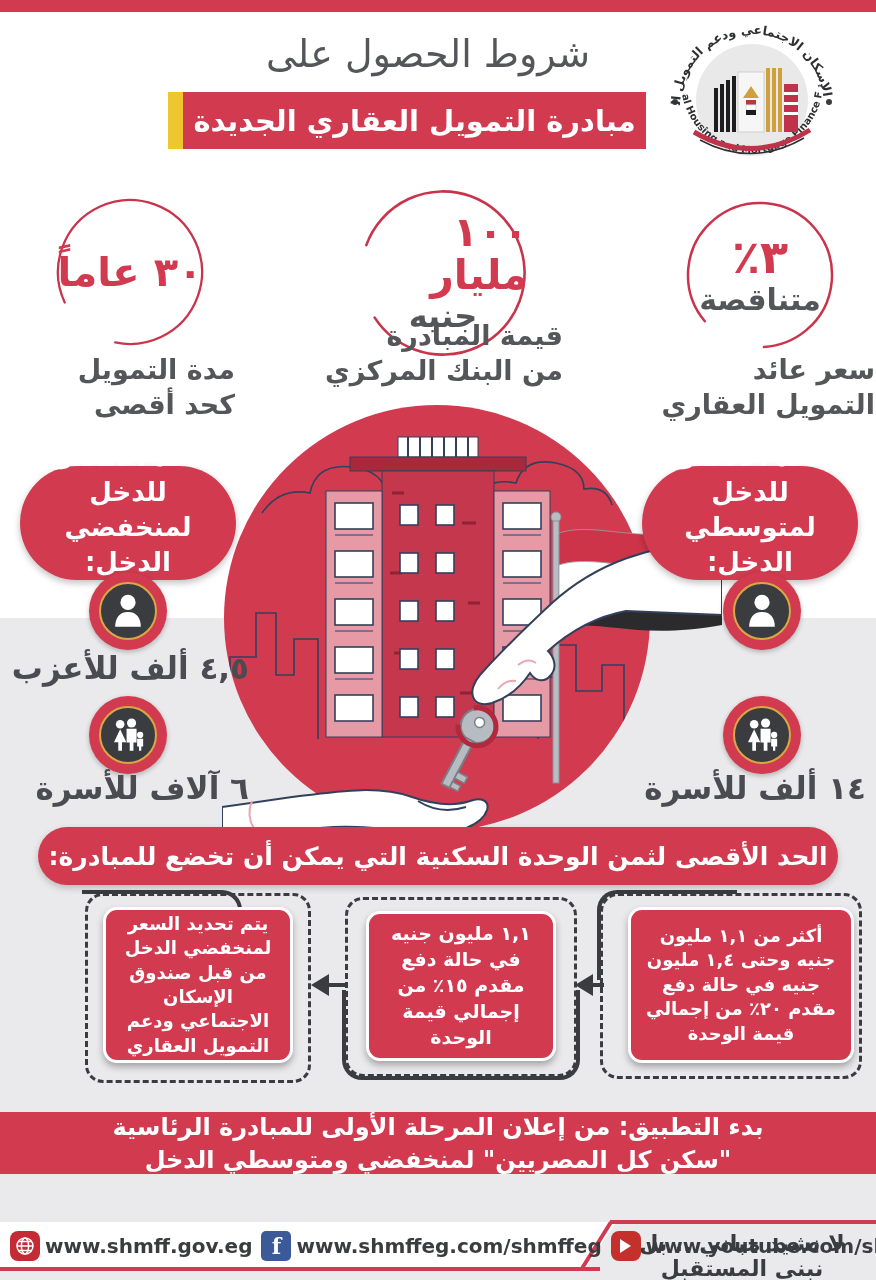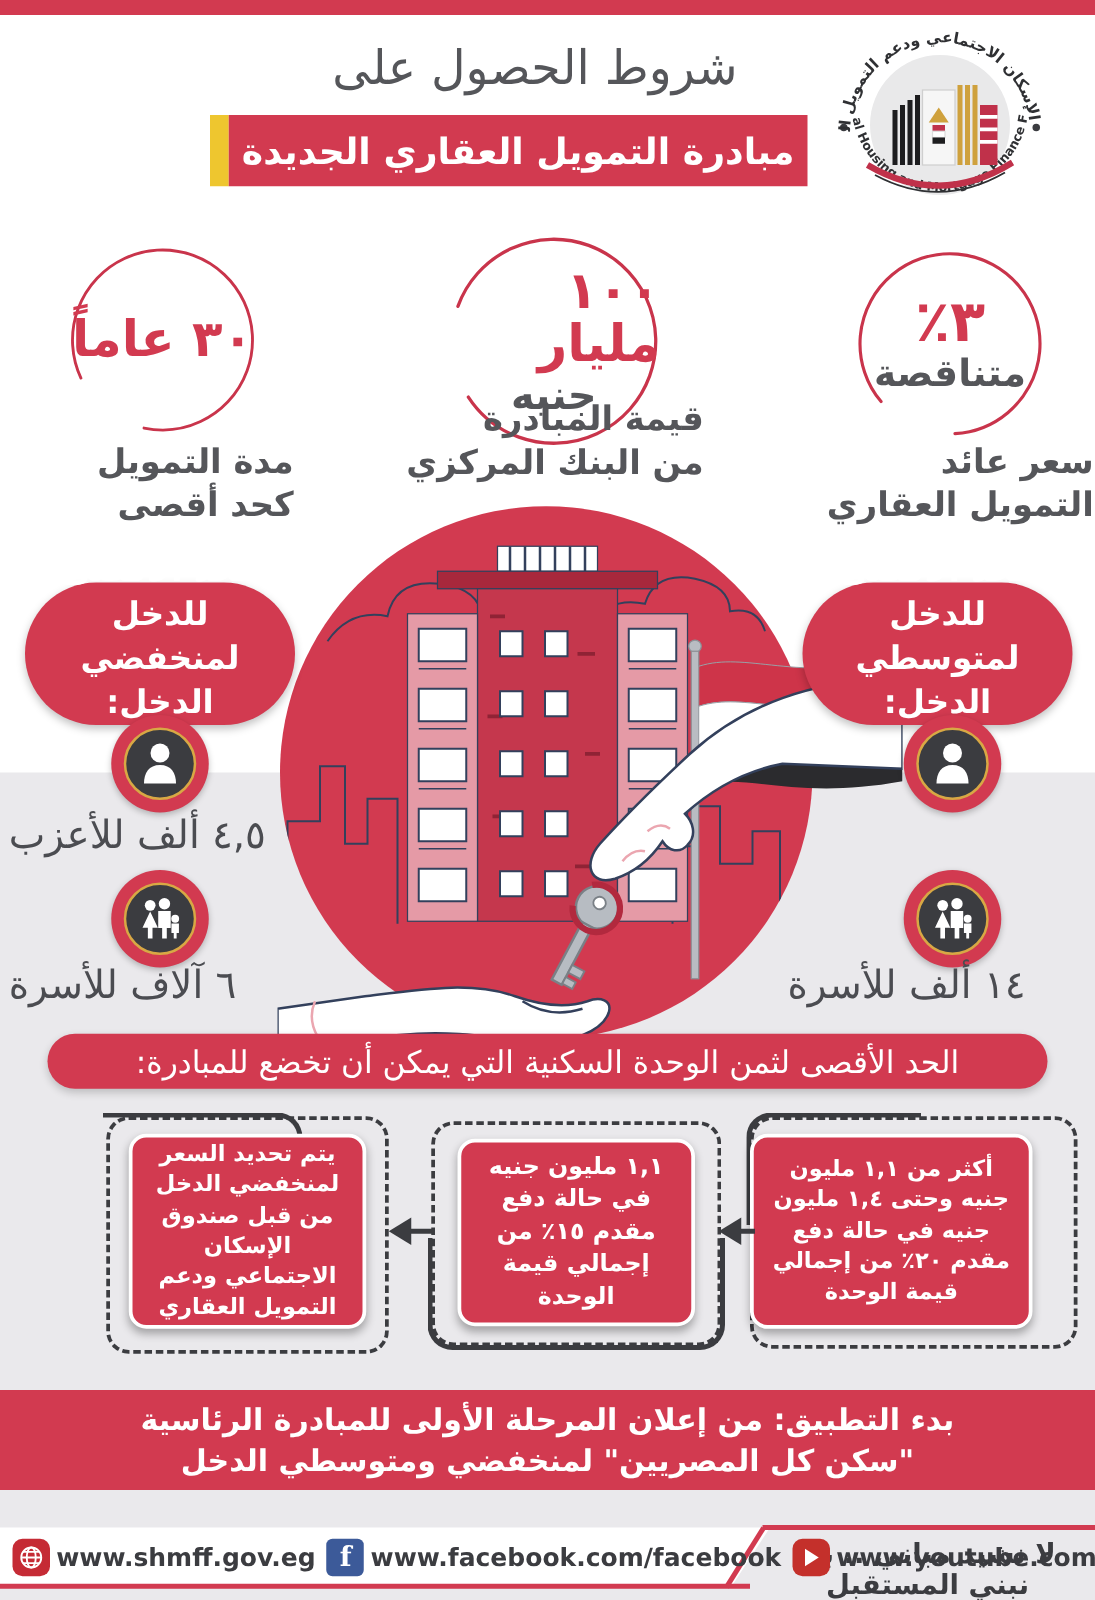--- a/index.html
+++ b/index.html
@@ -31,36 +31,36 @@
   
   .pill{background:var(--red);border-radius:60px;color:#fff;font-weight:bold;font-size:26px;
         text-align:center;display:flex;flex-direction:column;justify-content:flex-end;line-height:1.35;
         box-shadow:0 3px 7px rgba(0,0,0,.25);z-index:3}
   .pill span{display:block}
   
   .picon{width:78px;height:78px;border-radius:50%;background:var(--red);
          display:flex;align-items:center;justify-content:center;z-index:3;box-shadow:0 2px 5px rgba(0,0,0,.25)}
   .picon-inner{width:58px;height:58px;border-radius:50%;background:var(--charcoal);
                border:2px solid var(--gold);display:flex;align-items:center;justify-content:center}
-  .income-value{font-size:31px;font-weight:normal;color:#4b4c51;text-align:left;z-index:3}
-  
-  .unit-banner{left:38px;top:827px;width:800px;height:44px;background:var(--red);border-radius:30px;
-               color:#fff;font-size:25px;font-weight:normal;display:flex;align-items:center;justify-content:center;
+  .income-value{font-size:31px;font-weight:bold;color:#4b4c51;text-align:right;z-index:3}
+  
+  .unit-banner{left:38px;top:827px;width:800px;height:58px;background:var(--red);border-radius:30px;
+               color:#fff;font-size:25px;font-weight:bold;display:flex;align-items:center;justify-content:center;
                box-shadow:0 3px 7px rgba(0,0,0,.2);z-index:3}
   
   .flow-outer{border:3px dashed var(--charcoal);border-radius:18px;z-index:2}
   .flow-solid{position:absolute;z-index:2}
   .flow-inner{background:var(--red);border:3px solid #fff;border-radius:14px;color:#fff;font-weight:bold;
               text-align:center;display:flex;align-items:center;justify-content:center;
               padding:6px 10px;line-height:1.36;box-shadow:0 4px 7px rgba(0,0,0,.3);z-index:3}
   .arrow-tri{width:0;height:0;border-top:11px solid transparent;border-bottom:11px solid transparent;
              border-left:none;border-right:18px solid var(--charcoal);z-index:3}
   .arrow-line{height:4px;background:var(--charcoal);z-index:3}
   
-  .apply-banner{left:0;top:1112px;width:876px;height:80px;background:var(--red);color:#fff;text-align:center;
+  .apply-banner{left:0;top:1112px;width:876px;height:62px;background:var(--red);color:#fff;text-align:center;
                 font-weight:bold;font-size:24px;display:flex;flex-direction:column;justify-content:center;gap:5px;z-index:3}
   
   .footer-strip{left:0;top:1222px;width:876px;height:46px;background:#fff;z-index:3}
   .slogan-wrap{left:578px;top:1222px;width:298px;height:46px;background:var(--band);
                clip-path:polygon(38px 0,100% 0,100% 100%,8px 100%);z-index:4}
   .slogan-topline{left:610px;top:1220px;width:266px;height:4px;background:var(--red);z-index:5}
   .slogan-diag{left:594px;top:1218px;width:4px;height:56px;background:var(--red);transform:rotate(32deg);z-index:5}
   .footer-bottomline{left:0;top:1267px;width:600px;height:4px;background:var(--red);z-index:5}
   .slogan{left:614px;top:1231px;width:256px;text-align:center;font-size:22px;font-weight:bold;color:var(--charcoal);z-index:6}
   .links{left:10px;top:1229px;height:34px;display:flex;direction:ltr;align-items:center;gap:9px;
@@ -324,21 +324,21 @@
           <path d="M20.4,14.6 h4.2 v5.4 h-1.3 v3 h-1.6 v-3 h-1.3 Z" fill="#fff"></path>
     </svg>
       </div>
   </div>
   <div class="abs income-value" style="left:630px;top:770px;width:236px">١٤ ألف للأسرة</div>
 
   <div class="abs unit-banner">الحد الأقصى لثمن الوحدة السكنية التي يمكن أن تخضع للمبادرة:</div>
 
   <div class="abs flow-outer" style="left:600px;top:893px;width:262px;height:186px"></div>
   <div class="abs flow-solid" style="left:597px;top:890px;width:140px;height:90px;border-top:4px solid var(--charcoal);border-left:4px solid var(--charcoal);border-top-left-radius:20px"></div>
-  <div class="abs flow-inner" style="left:600px;top:907px;width:226px;height:156px;font-size:18px">أكثر من ١,١ مليون جنيه وحتى ١,٤ مليون جنيه في حالة دفع مقدم ٢٠٪ من إجمالي قيمة الوحدة</div>
+  <div class="abs flow-inner" style="left:628px;top:907px;width:226px;height:156px;font-size:18px">أكثر من ١,١ مليون جنيه وحتى ١,٤ مليون جنيه في حالة دفع مقدم ٢٠٪ من إجمالي قيمة الوحدة</div>
 
   <div class="abs flow-outer" style="left:345px;top:897px;width:232px;height:180px"></div>
   <div class="abs flow-solid" style="left:342px;top:990px;width:238px;height:90px;border-bottom:4px solid var(--charcoal);border-left:4px solid var(--charcoal);border-right:4px solid var(--charcoal);border-bottom-left-radius:20px;border-bottom-right-radius:20px"></div>
   <div class="abs flow-inner" style="left:366px;top:911px;width:190px;height:150px;font-size:19px">١,١ مليون جنيه في حالة دفع مقدم ١٥٪ من إجمالي قيمة الوحدة</div>
 
   <div class="abs flow-outer" style="left:85px;top:893px;width:226px;height:190px"></div>
   <div class="abs flow-solid" style="left:82px;top:890px;width:160px;height:95px;border-top:4px solid var(--charcoal);border-right:4px solid var(--charcoal);border-top-right-radius:20px;right:auto"></div>
   <div class="abs flow-inner" style="left:103px;top:907px;width:190px;height:156px;font-size:18px">يتم تحديد السعر لمنخفضي الدخل من قبل صندوق الإسكان الاجتماعي ودعم التمويل العقاري</div>
 
   <div class="abs arrow-line" style="left:592px;top:983px;width:12px"></div>
@@ -366,21 +366,21 @@
             <ellipse cx="10" cy="10" rx="3.6" ry="8"></ellipse>
           <line x1="2" y1="10" x2="18" y2="10"></line>
             <line x1="3.2" y1="5.5" x2="16.8" y2="5.5"></line>
             <line x1="3.2" y1="14.5" x2="16.8" y2="14.5"></line>
         </svg>
       </span>
       <span>www.shmff.gov.eg</span>
     </span>
     <span class="link-item">
       <span class="sicon fb">f</span>
-      <span>www.facebook.com/facebook</span>
+      <span>www.shmffeg.com/shmffeg</span>
     </span>
     <span class="link-item">
       <span class="sicon yt">
           <span class="yt-tri"></span>
         </span>
       <span>www.youtube.com/shmffeg</span>
     </span>
   </div>
 
 </div>

